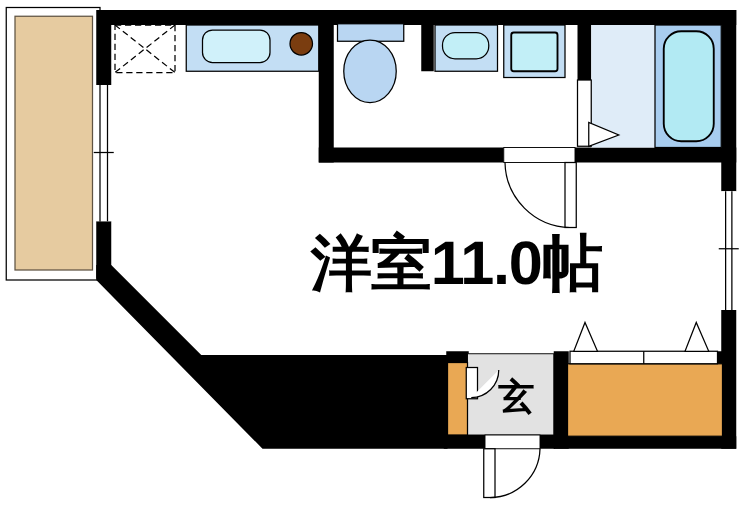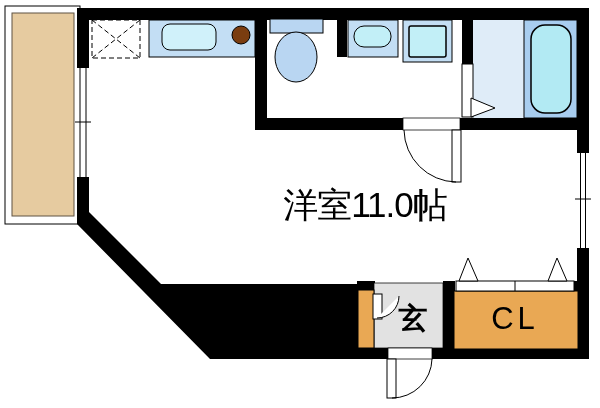--- a/index.html
+++ b/index.html
@@ -1,20 +1,20 @@
 <!DOCTYPE html>
 <html><head>
 <meta charset="utf-8">
 <style>
   html,body{margin:0;padding:0;background:#ffffff;}
   .stage{position:relative;width:600px;height:408px;background:#ffffff;overflow:hidden;
          font-family:"Liberation Sans", sans-serif;}
   .stage svg{position:absolute;left:0;top:0;}
   .label{position:absolute;color:#000;line-height:1;text-align:center;white-space:nowrap;}
-  .room-label{left:225px;top:187px;width:280px;font-size:35px;font-weight:400;letter-spacing:-1px;}
+  .room-label{left:225px;top:187px;width:280px;font-size:49px;font-weight:700;letter-spacing:-1px;}
   .entrance-label{left:394px;top:304px;width:38px;font-size:29px;font-weight:600;}
   .closet-label{left:482px;top:303px;width:66px;font-size:31px;font-weight:500;letter-spacing:4px;}
 </style>
 </head>
 <body>
 
 <div class="stage">
   <svg width="600" height="408" viewBox="0 0 600 408">
 
     <rect x="0" y="0" width="600" height="408" fill="#ffffff"></rect>
@@ -104,14 +104,13 @@
       <rect x="454" y="291" width="124" height="58" stroke="#000" stroke-width="1" fill="#e9a854"></rect>
       <rect x="456" y="281" width="118" height="10" fill="#ffffff" stroke="#000" stroke-width="1"></rect>
       <line x1="515" y1="281" x2="515" y2="291" stroke="#000" stroke-width="1"></line>
       <path d="M459,281 L478,281 L468,258 Z" fill="#ffffff" stroke="#000" stroke-width="1"></path>
       <path d="M548,281 L567,281 L557,258 Z" fill="#ffffff" stroke="#000" stroke-width="1"></path>
     </g>
   </svg>
 
   <div class="label room-label">洋室11.0帖</div>
   <div class="label entrance-label">玄</div>
-  <div class="label closet-label">CL</div>
 </div>
 
 </body></html>

